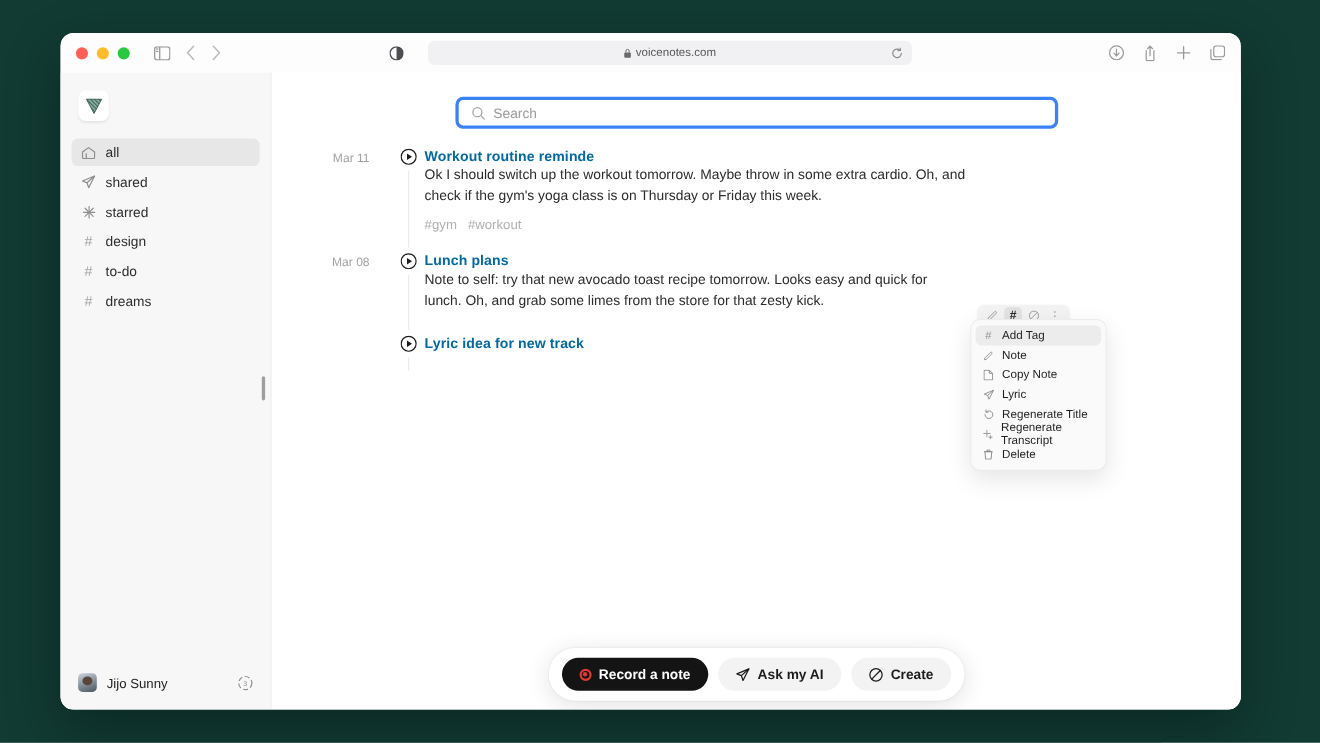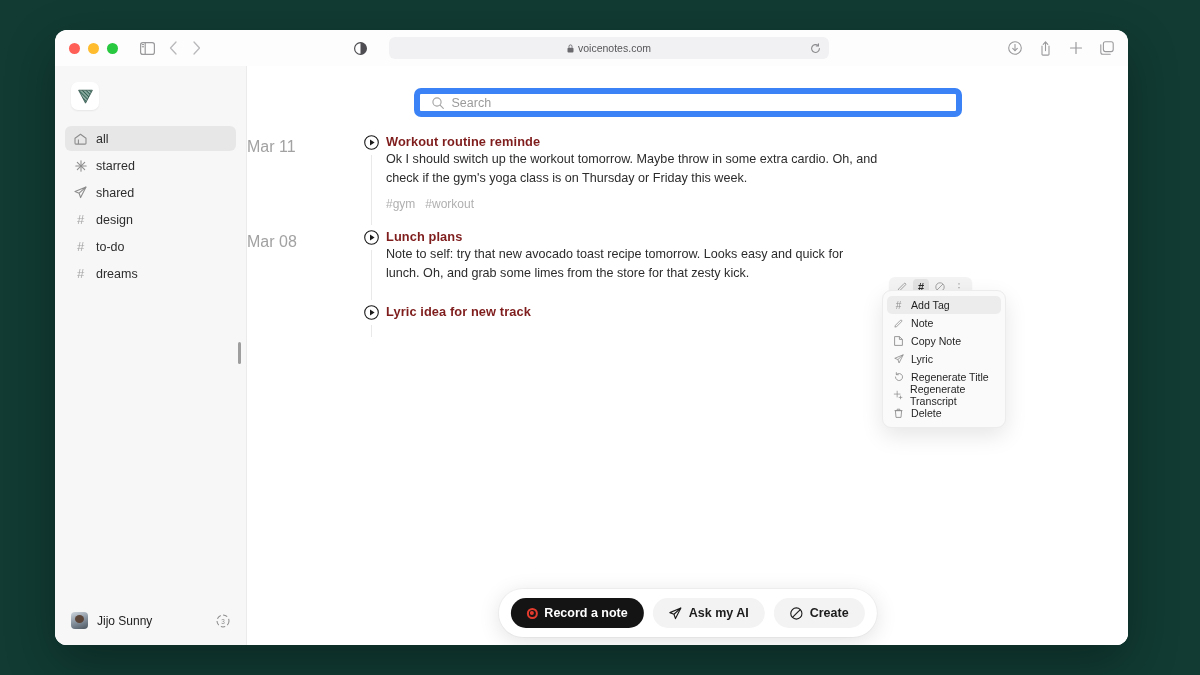--- a/index.html
+++ b/index.html
@@ -122,49 +122,49 @@
   }
   .user-name { font-size: 12px; color: #222; margin-left: 9px; font-weight: 400; }
   .credits { margin-left: auto; color: #8d8d8d; display: flex; align-items: center; }
 
   
   .main { flex: 1; position: relative; background: #fff; min-width: 0; }
 
   .search-wrap { padding: 22px 0 0 0; display: flex; justify-content: center; }
   .search-box {
     width: 548px; height: 29px;
-    border: 6px solid #3b82f6;
+    border: 3px solid #3b82f6;
     border-radius: 7px;
     display: flex; align-items: center;
     padding: 0 12px; gap: 8px;
     background: #fff;
   }
   .search-ph { font-size: 12.5px; color: #9b9b9b; }
 
   .notes { padding: 13px 0 0 0; }
   .note {
     display: flex;
     padding: 0 0 0 0;
     position: relative;
   }
   .note-date {
     width: 109px;
-    text-align: left;
+    text-align: right;
     padding-right: 20px;
-    font-size: 16px;
+    font-size: 11px;
     color: #a2a2a2;
     padding-top: 8px;
     flex: 0 0 109px;
   }
   .note-body { flex: 1; display: flex; min-width: 0; padding-right: 30px; }
   .play-col { width: 30px; flex: 0 0 30px; display: flex; flex-direction: column; align-items: center; }
   .play-btn { margin-top: 5px; color: #1b1b1b; display: flex; }
   .play-line { flex: 1; width: 1px; background: #e9e9e9; margin-top: 5px; }
   .note-content { flex: 1; min-width: 0; padding: 4px 0 0 0; }
-  .note-title { font-size: 12.8px; font-weight: 700; color: #7f1d1d; letter-spacing: 0.1px; }
+  .note-title { font-size: 12.8px; font-weight: 700; color: #0369a1; letter-spacing: 0.1px; }
   .note-text { font-size: 12.6px; color: #2c2c2c; line-height: 18.6px; margin-top: 1px; max-width: 505px; }
   .note-text.wide { max-width: 500px; }
   .note-tags { display: flex; gap: 10px; margin-top: 10px; padding-bottom: 14px; }
   .tag { font-size: 12px; color: #b0b0b0; }
   .pad-b { padding-bottom: 18px; }
 
   
   .scroll-thumb {
     position: absolute;
     left: -9px; top: 276px;
@@ -354,40 +354,40 @@
               <svg width="13" height="12" viewBox="0 0 13 12">
                   <path d="M1 5.2 L6.5 1.2 L12 5.2 V10.2 a0.9 0.9 0 0 1 -0.9 0.9 H1.9 a0.9 0.9 0 0 1 -0.9 -0.9 Z" fill="none" stroke="currentColor" stroke-width="1.1" stroke-linejoin="round"></path>
                   <line x1="4.4" y1="11.1" x2="4.4" y2="6.4" stroke="currentColor" stroke-width="1.1"></line>
                 </svg>
             </span>
             <span>all</span>
           </div>
 
           <div class="nav-item">
             <span class="nav-ico">
+              <svg width="13" height="13" viewBox="0 0 13 13">
+                  <path d="M12 1 L1 5.6 L5.1 7.2 L6.6 11.6 Z" fill="none" stroke="currentColor" stroke-width="1.1" stroke-linejoin="round"></path>
+                  <line x1="12" y1="1" x2="5.1" y2="7.2" stroke="currentColor" stroke-width="1.1"></line>
+                </svg>
+            </span>
+            <span>shared</span>
+          </div>
+
+          <div class="nav-item">
+            <span class="nav-ico">
               <svg width="12" height="12" viewBox="0 0 12 12">
                   <g stroke="currentColor" stroke-width="1.05" stroke-linecap="round">
                     <line x1="6" y1="0.8" x2="6" y2="11.2"></line>
                     <line x1="0.8" y1="6" x2="11.2" y2="6"></line>
                     <line x1="2.3" y1="2.3" x2="9.7" y2="9.7"></line>
                     <line x1="9.7" y1="2.3" x2="2.3" y2="9.7"></line>
                   </g>
                 </svg>
             </span>
             <span>starred</span>
-          </div>
-
-          <div class="nav-item">
-            <span class="nav-ico">
-              <svg width="13" height="13" viewBox="0 0 13 13">
-                  <path d="M12 1 L1 5.6 L5.1 7.2 L6.6 11.6 Z" fill="none" stroke="currentColor" stroke-width="1.1" stroke-linejoin="round"></path>
-                  <line x1="12" y1="1" x2="5.1" y2="7.2" stroke="currentColor" stroke-width="1.1"></line>
-                </svg>
-            </span>
-            <span>shared</span>
           </div>
 
           <div class="nav-item">
             <span class="nav-ico hash">#</span>
             <span>design</span>
           </div>
 
           <div class="nav-item">
             <span class="nav-ico hash">#</span>
             <span>to-do</span>

